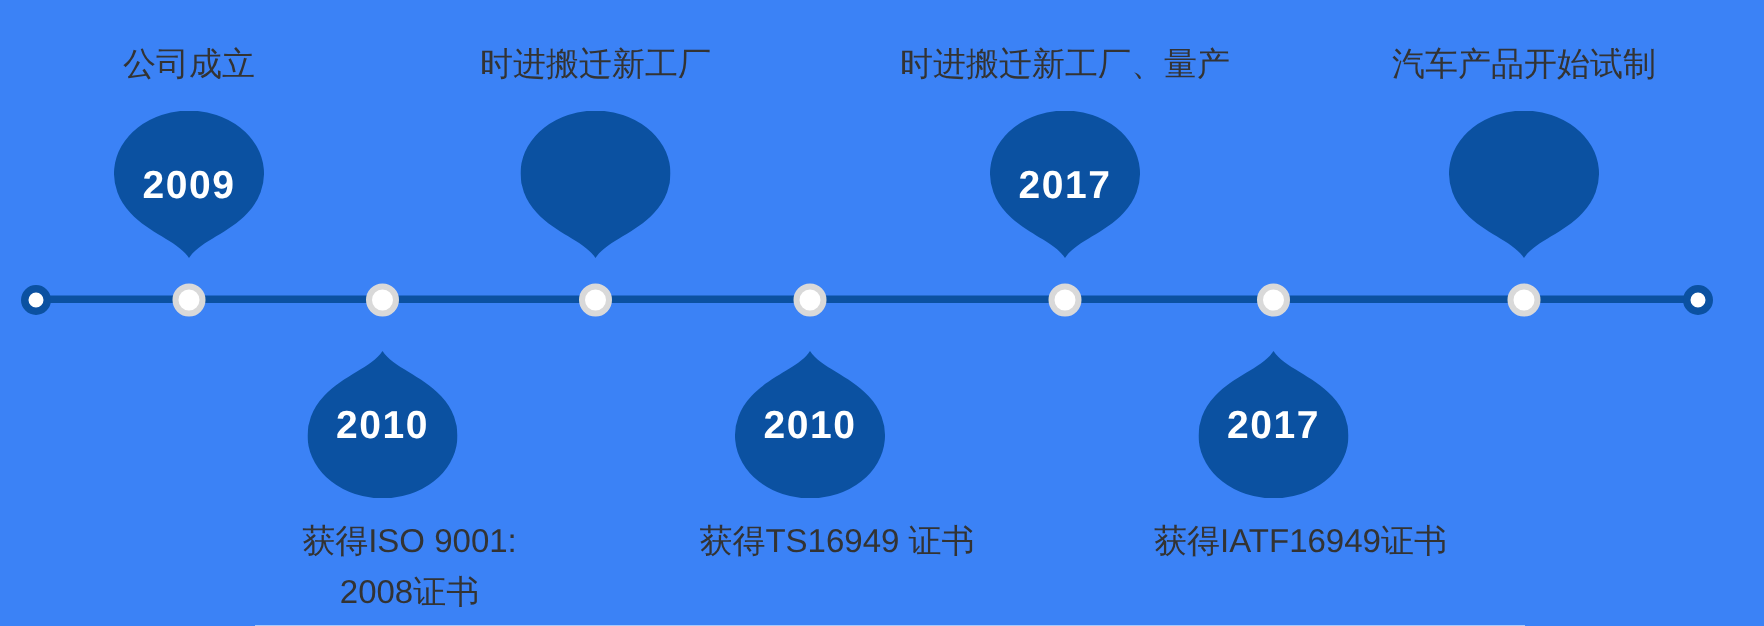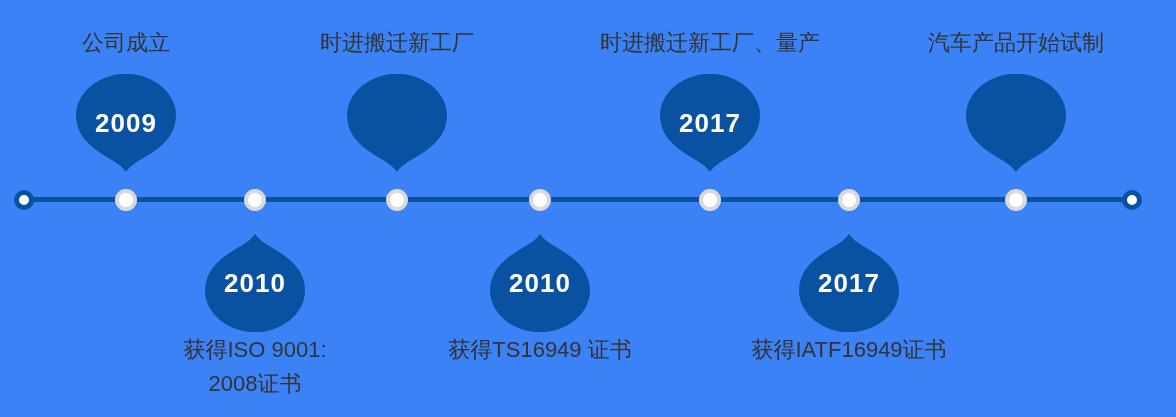--- a/index.html
+++ b/index.html
@@ -74,21 +74,21 @@
     transform: translateX(-50%);
     width: max-content;
     max-width: 260px;
     text-align: center;
     color: var(--label-color);
     font-size: 22px;
     line-height: 34px;
     white-space: pre-line;
   }
   .label.top-label    { top: 26px; }
-  .label.bottom-label { top: 333px; }
+  .label.bottom-label { top: 344px; margin-left: 18px; }
 </style>
 </head>
 <body>
 
 <div class="canvas">
 
   <div class="axis-line"></div>
   <div class="endpoint left"></div>
   <div class="endpoint right"></div>
 

